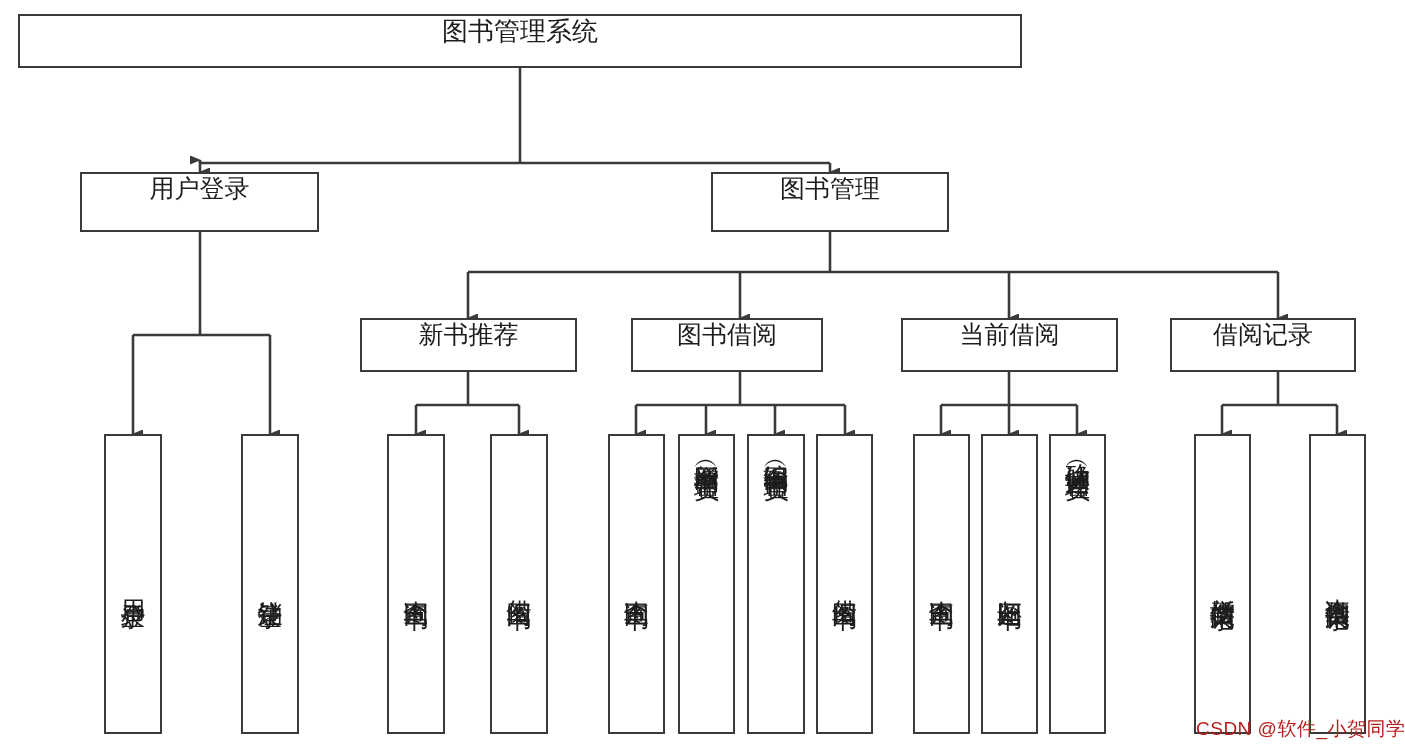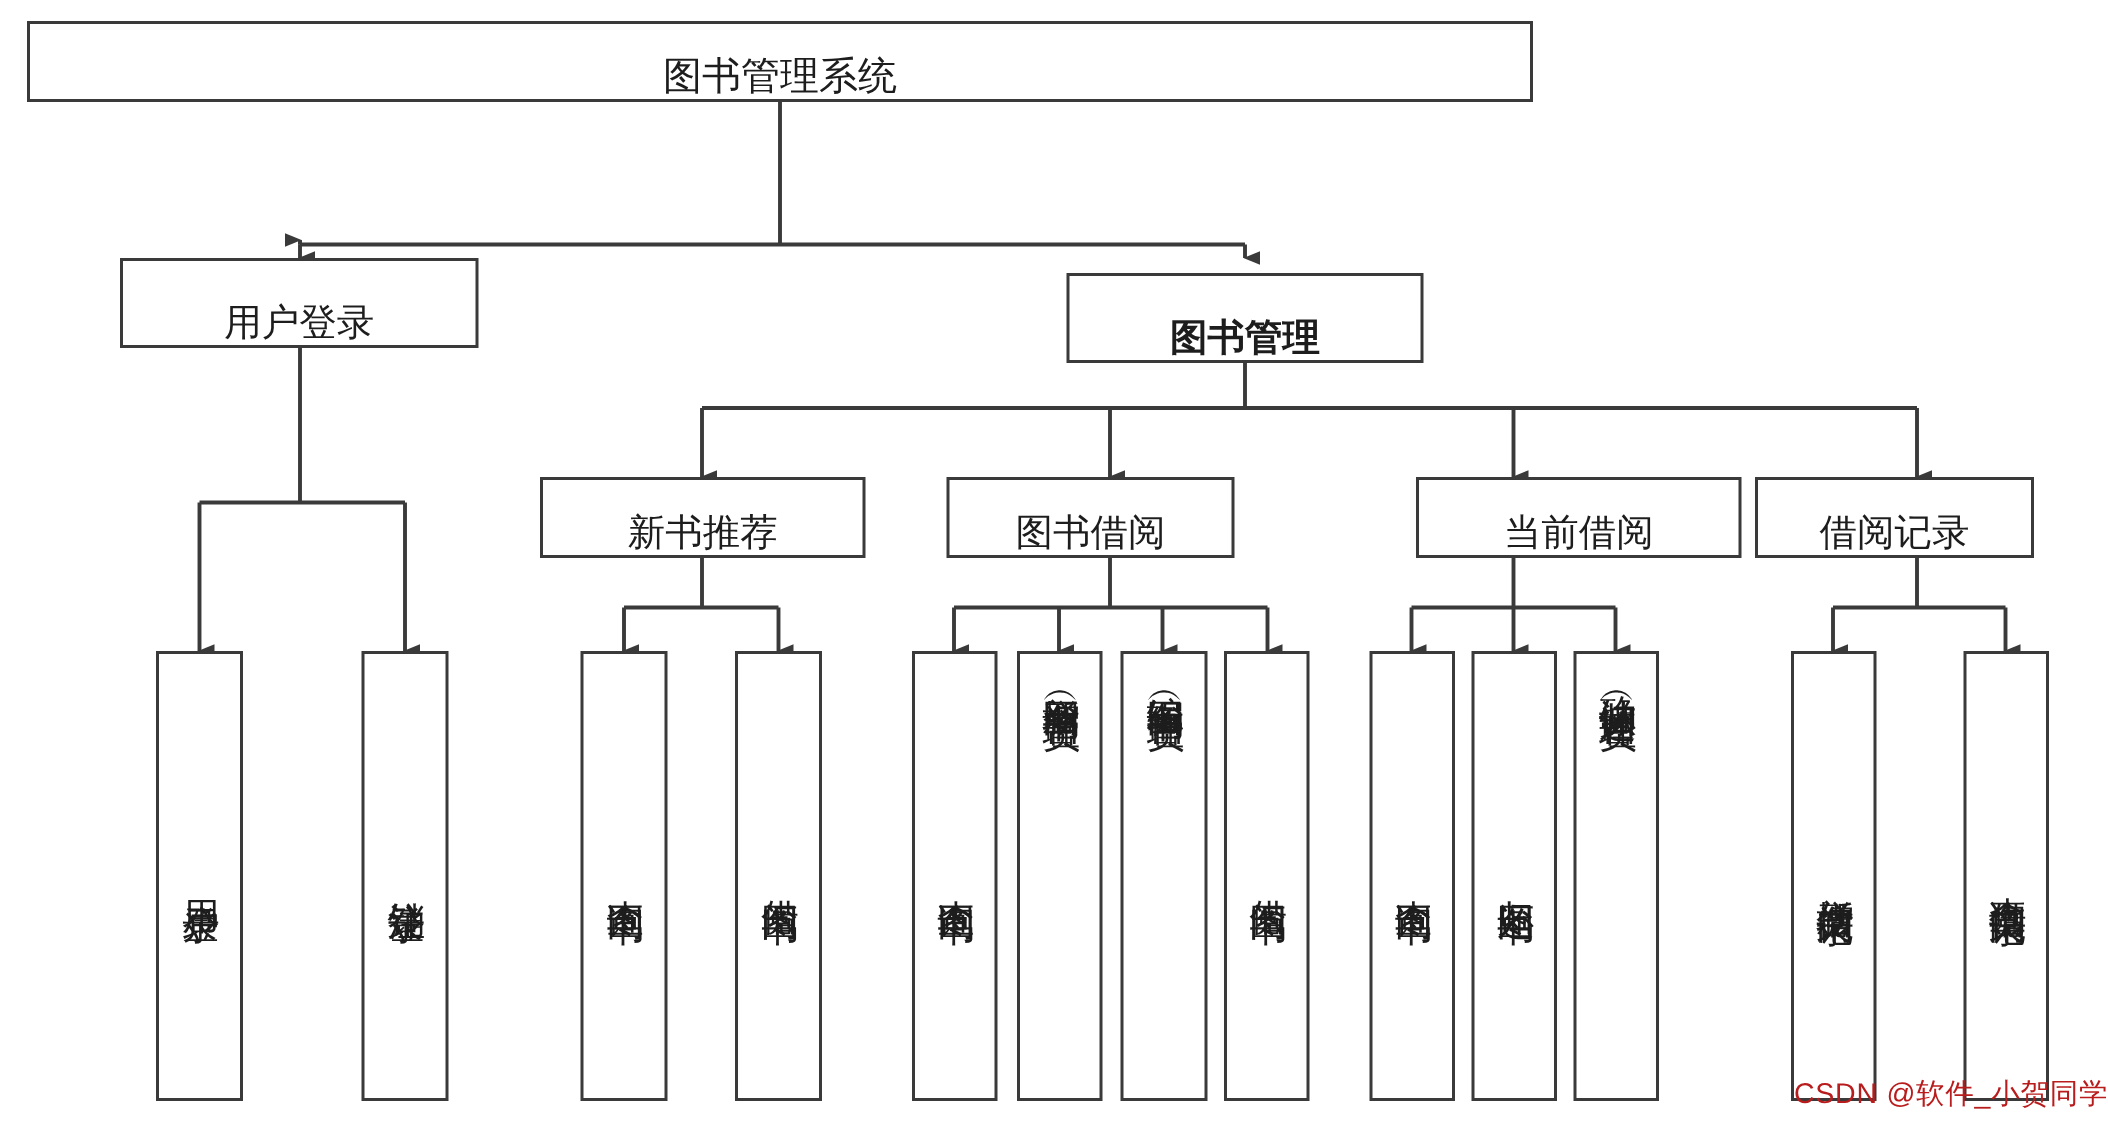--- a/index.html
+++ b/index.html
@@ -24,21 +24,21 @@
     width: 1405px;
     height: 747px;
     pointer-events: none;
   }
   .node {
     position: absolute;
     box-sizing: border-box;
     border: 2.5px solid #3a3a3a;
     background: #ffffff;
     display: flex;
-    align-items: flex-end;
+    align-items: flex-start;
     justify-content: center;
     color: #1d1d1d;
   }
   .node-label {
     display: block;
     text-align: center;
     line-height: 1.18;
     white-space: nowrap;
   }
   
@@ -133,33 +133,33 @@
   </svg>
 
   <div class="node horiz root" style="left:18px; top:14px; width:1004px; height:54px;">
     <span class="node-label">图书管理系统</span>
   </div>
 
   <div class="node horiz" style="left:80px; top:172px; width:239px; height:60px;">
     <span class="node-label">用户登录</span>
   </div>
 
-  <div class="node horiz" style="left:711px; top:182px; width:238px; height:60px;font-weight:bold;">
+  <div class="node horiz" style="left:711px; top:172px; width:238px; height:60px;">
     <span class="node-label">图书管理</span>
   </div>
 
   <div class="node horiz" style="left:360px; top:318px; width:217px; height:54px;">
     <span class="node-label">新书推荐</span>
   </div>
 
   <div class="node horiz" style="left:631px; top:318px; width:192px; height:54px;">
     <span class="node-label">图书借阅</span>
   </div>
 
-  <div class="node horiz" style="left:901px; top:318px; width:217px; height:54px;margin-left:43px;">
+  <div class="node horiz" style="left:901px; top:318px; width:217px; height:54px;">
     <span class="node-label">当前借阅</span>
   </div>
 
   <div class="node horiz" style="left:1170px; top:318px; width:186px; height:54px;">
     <span class="node-label">借阅记录</span>
   </div>
 
   <div class="node vert centered" style="left:104px; top:434px; width:58px; height:300px;">
     <span class="node-label">用户登录</span>
   </div>

